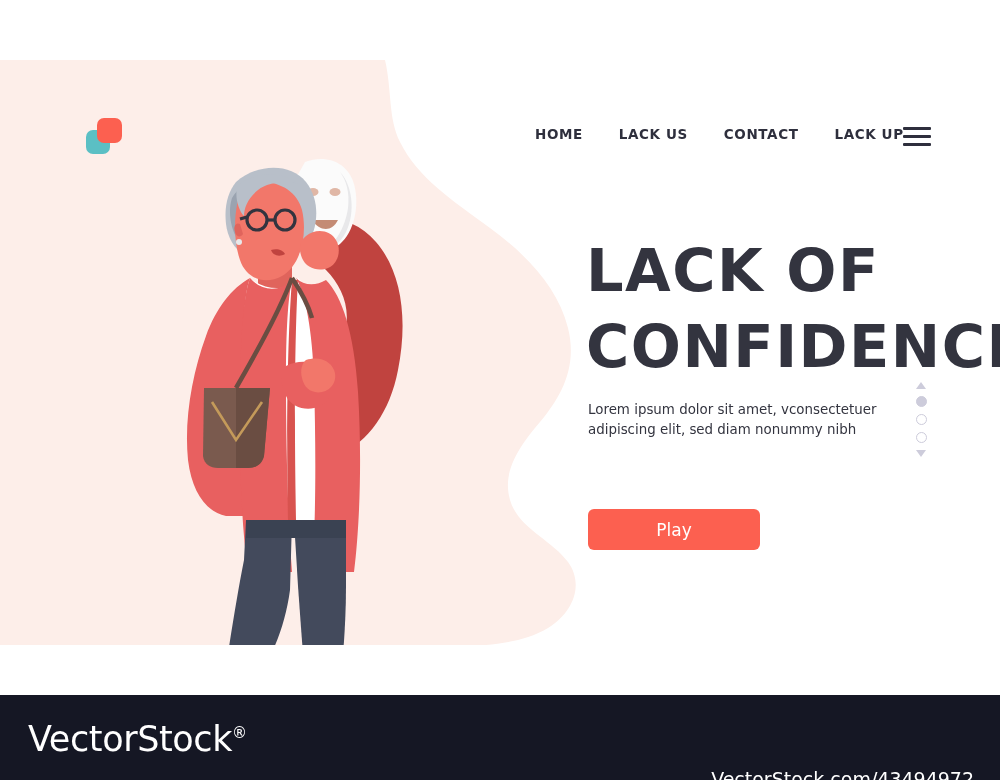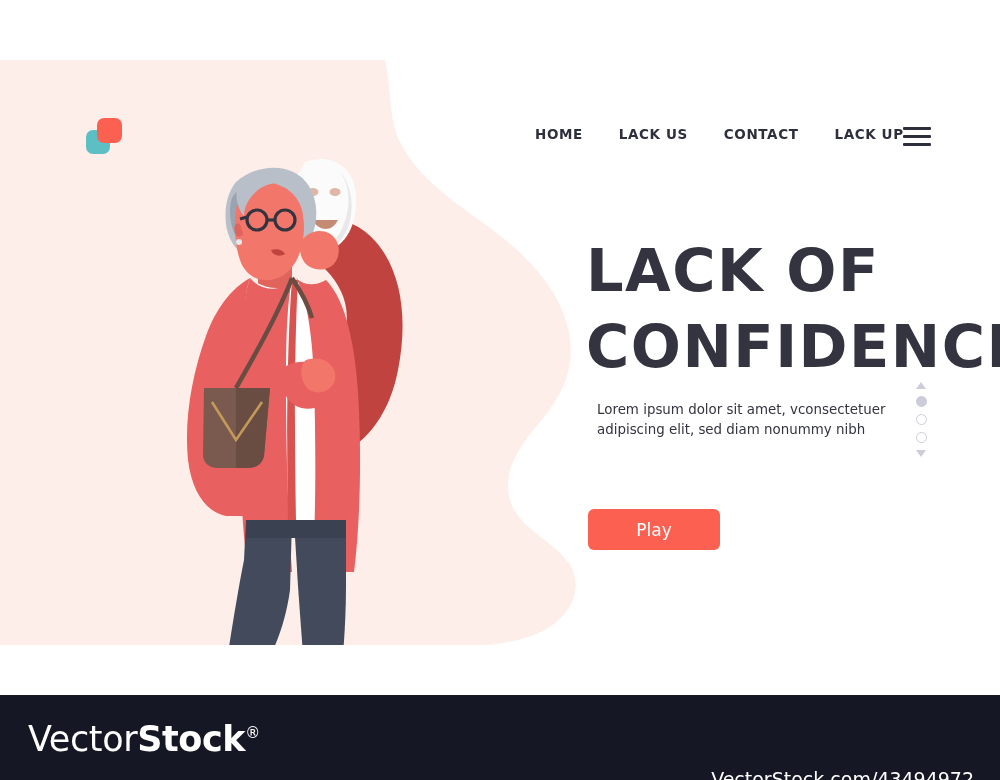--- a/index.html
+++ b/index.html
@@ -98,28 +98,27 @@
 
   
   .lead {
     position:absolute;
     left:588px; top:400px;
     width:290px;
     font-family:"DejaVu Sans", sans-serif;
     font-size:13.4px;
     line-height:20px;
     color:#33343f;
-    margin-left:9px;
   }
 
   
   .play-btn {
     position:absolute;
     left:588px; top:509px;
-    width:132px; height:41px;
+    width:172px; height:41px;
     background:#fc6050;
     border:none;
     border-radius:6px;
     color:#ffffff;
     font-family:"DejaVu Sans", sans-serif;
     font-size:17px;
     cursor:pointer;
     display:flex;
     align-items:center;
     justify-content:center;
@@ -171,21 +170,21 @@
   .vs-logo {
     position:absolute;
     left:28px; top:719px;
     font-family:"DejaVu Sans", sans-serif;
     font-size:35px;
     color:#ffffff;
     letter-spacing:-0.4px;
     white-space:nowrap;
   }
   .vs-logo .thin { font-weight:normal; }
-  .vs-logo .bold { font-weight:bold; }
+  .vs-logo .bold { font-weight:normal; }
   .vs-logo .reg {
     font-size:15px;
     vertical-align:super;
   }
   .vs-url {
     position:absolute;
     right:26px; top:733px;
     font-family:"DejaVu Sans", sans-serif;
     font-size:19px;
     color:#ffffff;

